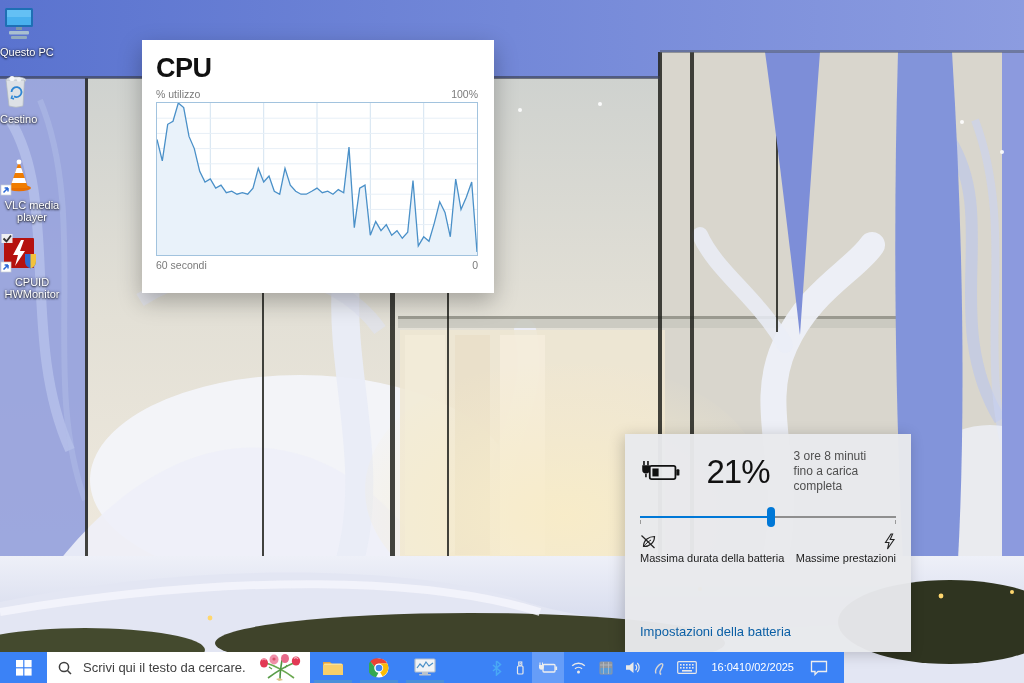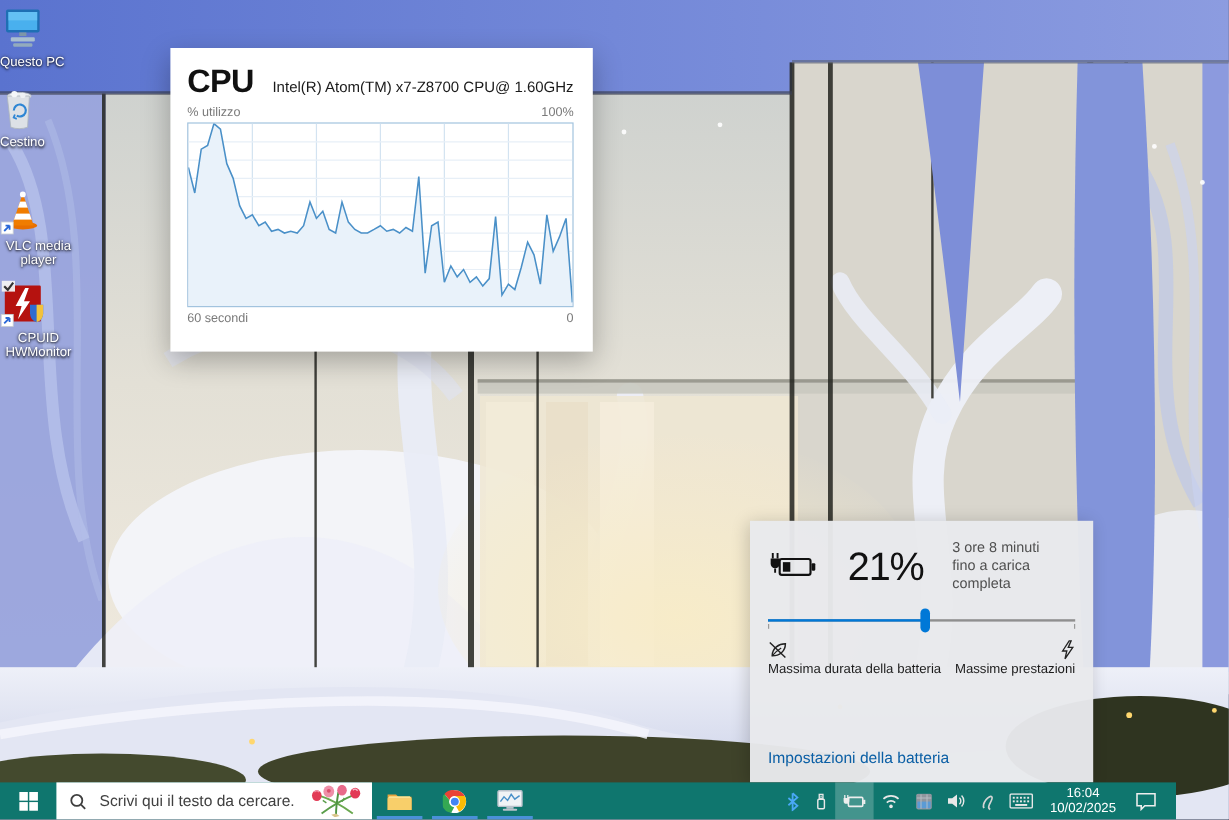--- a/index.html
+++ b/index.html
@@ -41,34 +41,34 @@
   .slider .track{position:absolute;left:0;right:0;top:9px;height:2px;background:#8f8f8f;}
   .slider .fill{position:absolute;left:0;top:9px;height:2px;background:#0078d7;}
   .slider .thumb{position:absolute;top:0;width:8px;height:20px;border-radius:4px;background:#0078d7;}
   .slider .tick{position:absolute;top:13px;width:1px;height:4px;background:#9a9a9a;}
   .fly-iconrow{display:flex;justify-content:space-between;margin:6px 15px 0 15px;}
   .fly-lblrow{display:flex;justify-content:space-between;margin:2px 15px 0 15px;
               font-size:11px;color:#1b1b1b;}
   .fly-link{position:absolute;left:15px;bottom:13px;font-size:13px;color:#0b5fa5;cursor:pointer;}
 
   
-  .taskbar{position:absolute;left:0;bottom:0;width:980px;height:31px;background:#0f766e;
+  .taskbar{position:absolute;left:0;bottom:0;width:844px;height:31px;background:#3b82f6;
            display:flex;align-items:stretch;}
   .tb-start{width:47px;display:flex;align-items:center;justify-content:center;cursor:pointer;}
   .tb-search{width:263px;background:#fff;display:flex;align-items:center;padding-left:11px;position:relative;}
   .tb-search input{border:0;outline:0;flex:1;font-size:13px;font-family:"Liberation Sans",sans-serif;
                    color:#3a3a3a;margin-left:9px;background:transparent;min-width:0;}
   .tb-search input::placeholder{color:#404040;opacity:1;}
   .tb-search .bouquet{margin-right:4px;cursor:pointer;}
   .tb-app{width:46px;position:relative;display:flex;align-items:center;justify-content:center;cursor:pointer;}
   .tb-app .runline{position:absolute;left:4px;right:4px;bottom:0;height:3px;background:#4a90d9;}
   .tray{margin-left:auto;display:flex;align-items:center;padding-right:6px;}
   .tray-ic{height:31px;display:flex;align-items:center;justify-content:center;padding:0 6px;cursor:pointer;}
   .tray-ic.hl{background:rgba(255,255,255,0.22);}
-  .tb-clock{padding:0 8px;display:flex;flex-direction:column;justify-content:center;align-items:center;
+  .tb-clock{padding:0 8px;display:flex;flex-direction:row;justify-content:center;align-items:center;
             color:#fff;font-size:11px;line-height:13px;cursor:pointer;}
   .tb-action{padding:0 10px 0 8px;display:flex;align-items:center;cursor:pointer;}
 </style>
 </head>
 <body>
 
 <div class="stage">
 
   <svg class="wallpaper" width="1024" height="683" viewBox="0 0 1024 683" preserveAspectRatio="none">
     <defs>
@@ -226,21 +226,20 @@
         <rect x="1" y="29" width="10" height="10" fill="#fff" stroke="#c8cdd4" stroke-width="0.7"></rect>
         <path d="M3.5,36.5 L8,32 M8,32 h-3.4 M8,32 v3.4" stroke="#2a68d8" stroke-width="1.5" fill="none"></path>
       </svg>
     </div>
     <div class="lbl">CPUID HWMonitor</div>
   </div>
 
   <div class="cpu-win">
     <div class="cpu-head">
       <div class="cpu-title">CPU</div>
-      <div class="cpu-sub">Intel(R) Atom(TM) x7-Z8700 CPU@ 1.60GHz</div>
     </div>
     <div class="cpu-axis">
       <span>% utilizzo</span>
       <span>100%</span>
     </div>
     <div class="cpu-chart">
       <svg id="cpu-chart" viewBox="0 0 320 152" preserveAspectRatio="none">
           <line x1="53.3" y1="0" x2="53.3" y2="152" stroke="#d3e3f1" stroke-width="1"></line>
           <line x1="106.7" y1="0" x2="106.7" y2="152" stroke="#d3e3f1" stroke-width="1"></line>
           <line x1="160.0" y1="0" x2="160.0" y2="152" stroke="#d3e3f1" stroke-width="1"></line>

